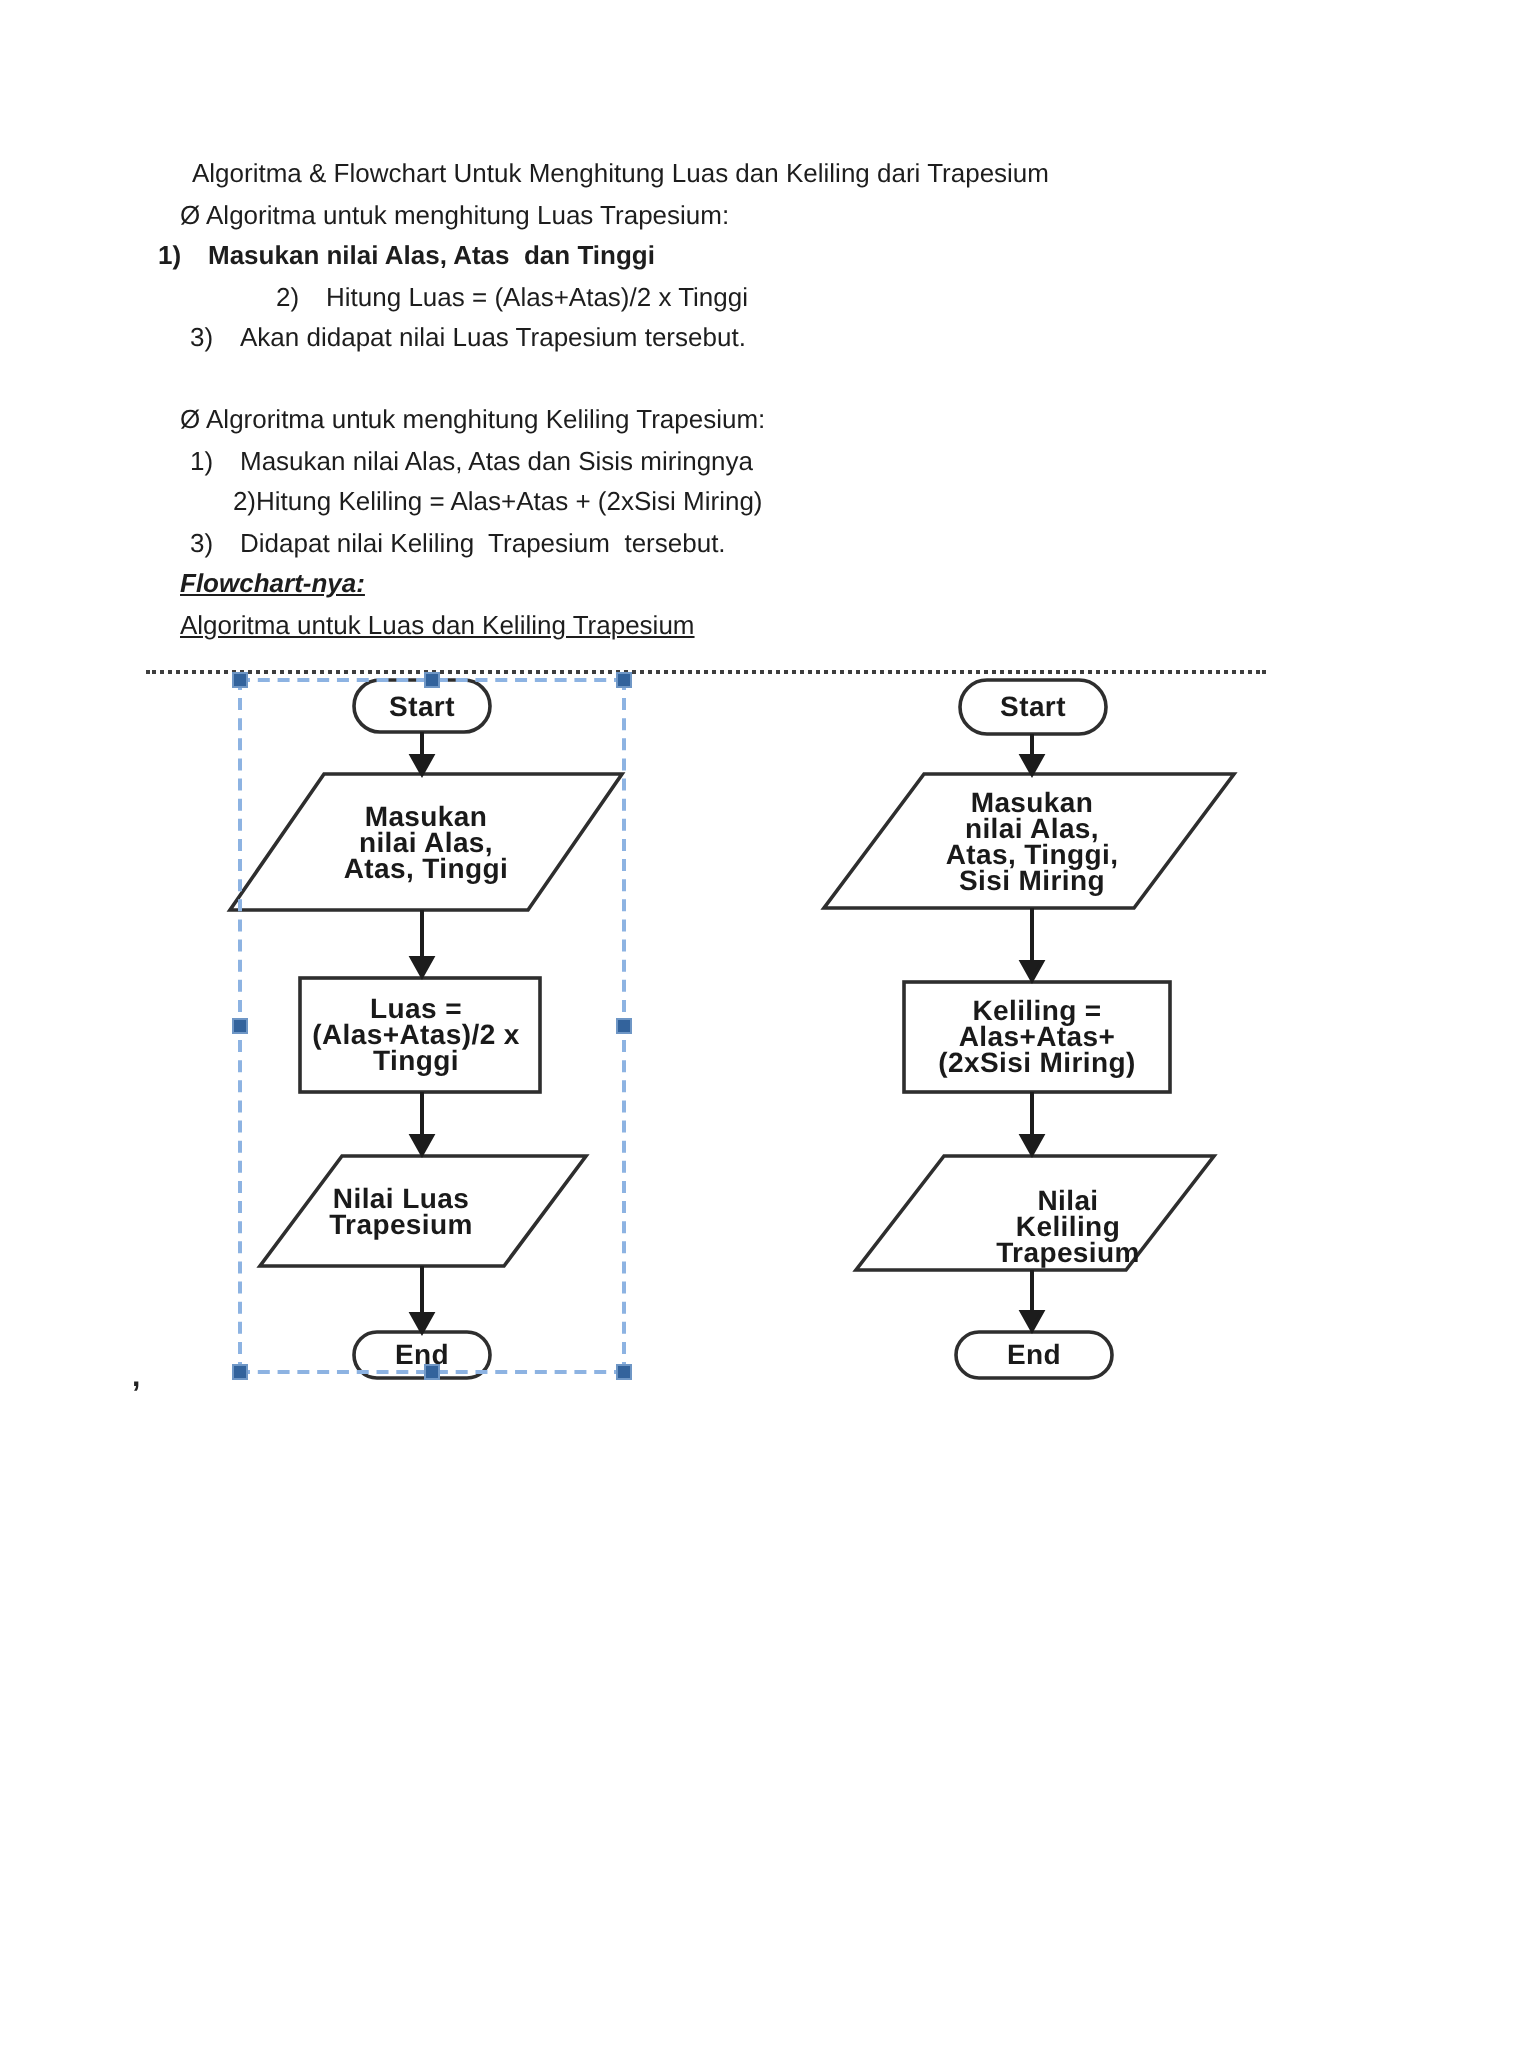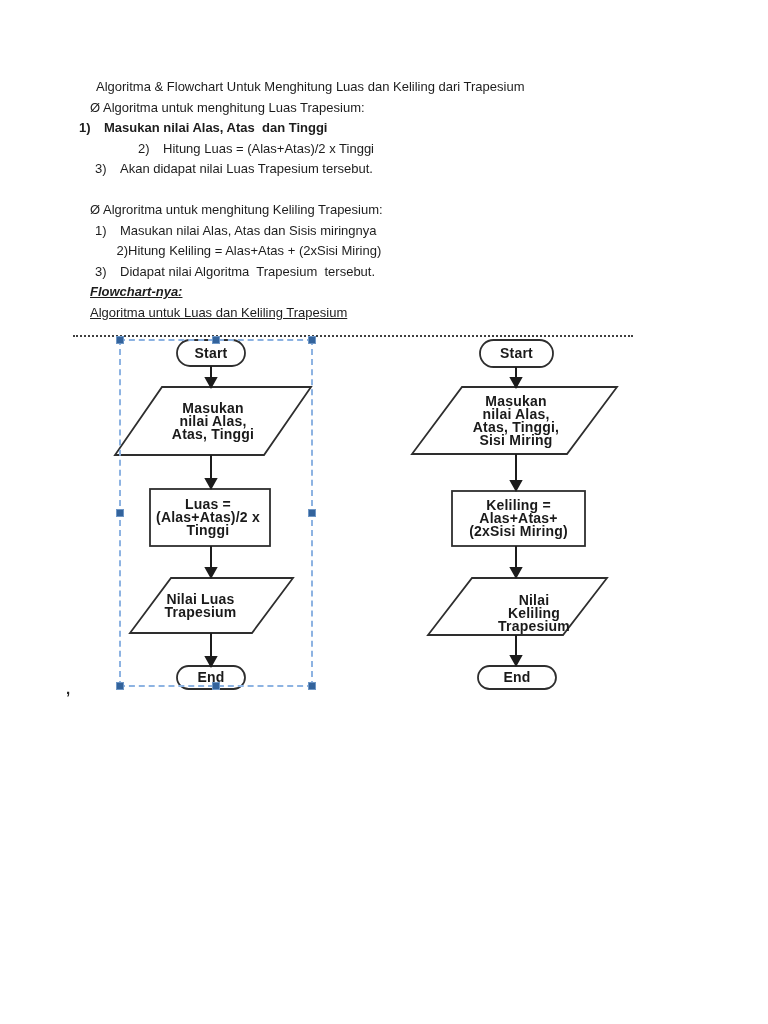--- a/index.html
+++ b/index.html
@@ -45,21 +45,21 @@
   <div class="line" style="left:90px;top:98px;">Ø Algoritma untuk menghitung Luas Trapesium:</div>
 
   <div class="line" style="left:96px;top:77px;">Algoritma &amp; Flowchart Untuk Menghitung Luas dan Keliling dari Trapesium</div>
   <div class="line" style="left:79px;top:118px;font-weight:bold;"><span class="num">1)</span><span>Masukan nilai Alas, Atas  dan Tinggi</span></div>
   <div class="line" style="left:95px;top:139px;margin-left:43px;"><span class="num">2)</span><span>Hitung Luas = (Alas+Atas)/2 x Tinggi</span></div>
   <div class="line" style="left:95px;top:159px;"><span class="num">3)</span><span>Akan didapat nilai Luas Trapesium tersebut.</span></div>
 
   <div class="line" style="left:90px;top:200px;">Ø Algroritma untuk menghitung Keliling Trapesium:</div>
   <div class="line" style="left:95px;top:221px;"><span class="num">1)</span><span>Masukan nilai Alas, Atas dan Sisis miringnya</span></div>
   <div class="line" style="left:103px;top:241px;text-align:right;"><span class="num">2)</span><span>Hitung Keliling = Alas+Atas + (2xSisi Miring)</span></div>
-  <div class="line" style="left:95px;top:262px;"><span class="num">3)</span><span>Didapat nilai Algoritma  Trapesium  tersebut.</span></div>
+  <div class="line" style="left:95px;top:262px;"><span class="num">3)</span><span>Didapat nilai Keliling  Trapesium  tersebut.</span></div>
 
   <div class="line bold uline" style="left:90px;top:282px;font-style:italic;">Flowchart-nya:</div>
   <div class="line uline" style="left:90px;top:303px;">Algoritma untuk Luas dan Keliling Trapesium</div>
 
   <div class="separator"></div>
 
   <svg class="fc-svg" viewBox="0 0 768 1024">
     <g stroke="#2e2e2e" stroke-width="1.8" fill="#ffffff">
 
       <rect x="177" y="340" width="68" height="26" rx="13"></rect>

